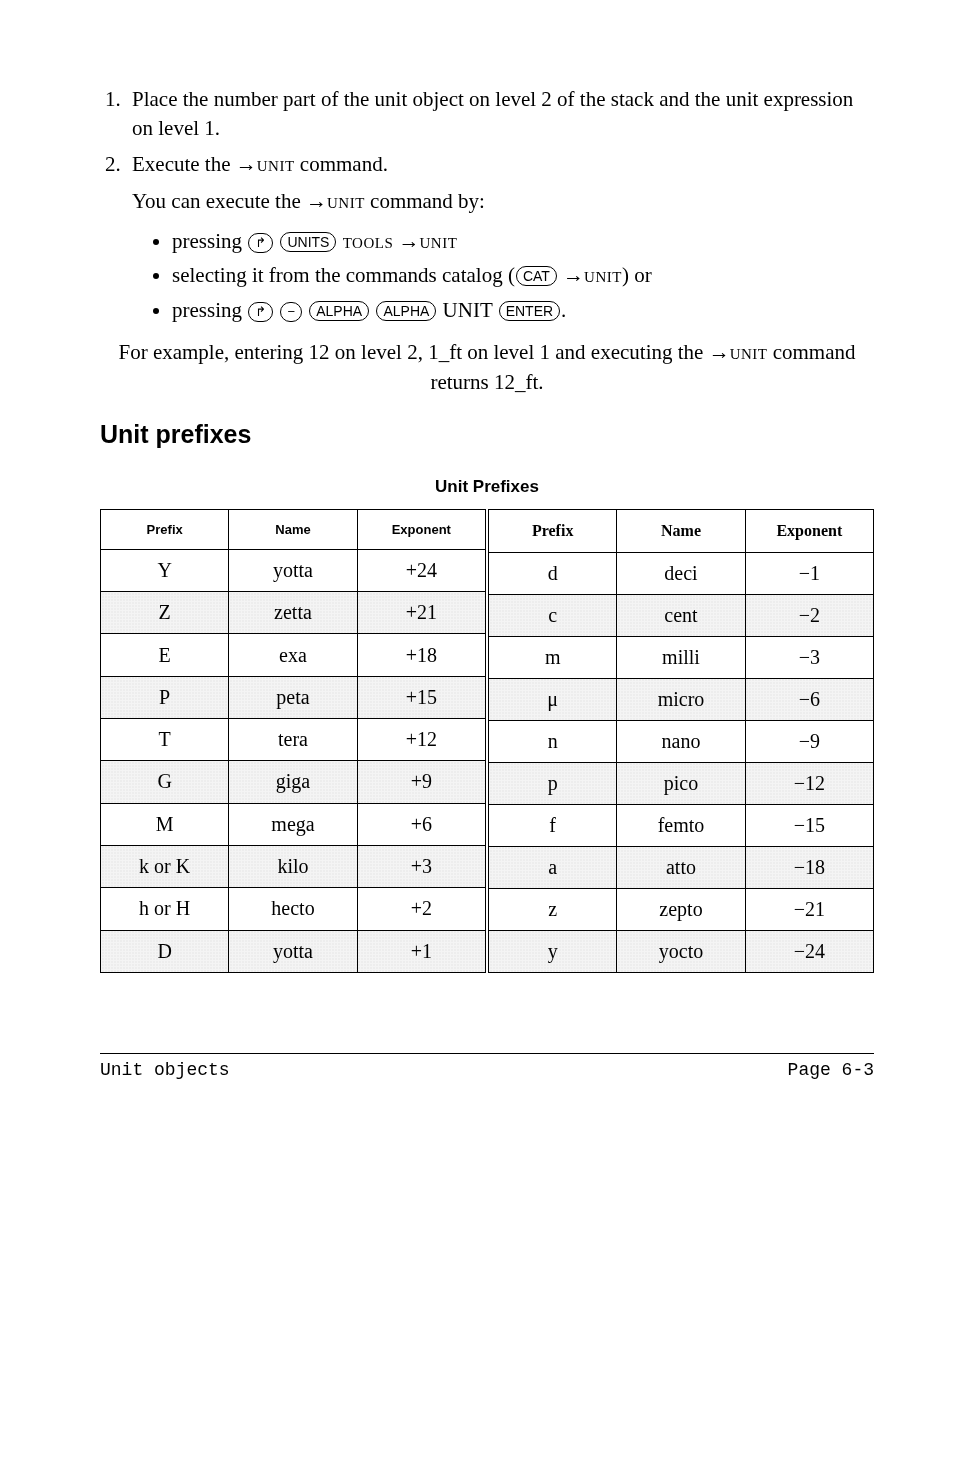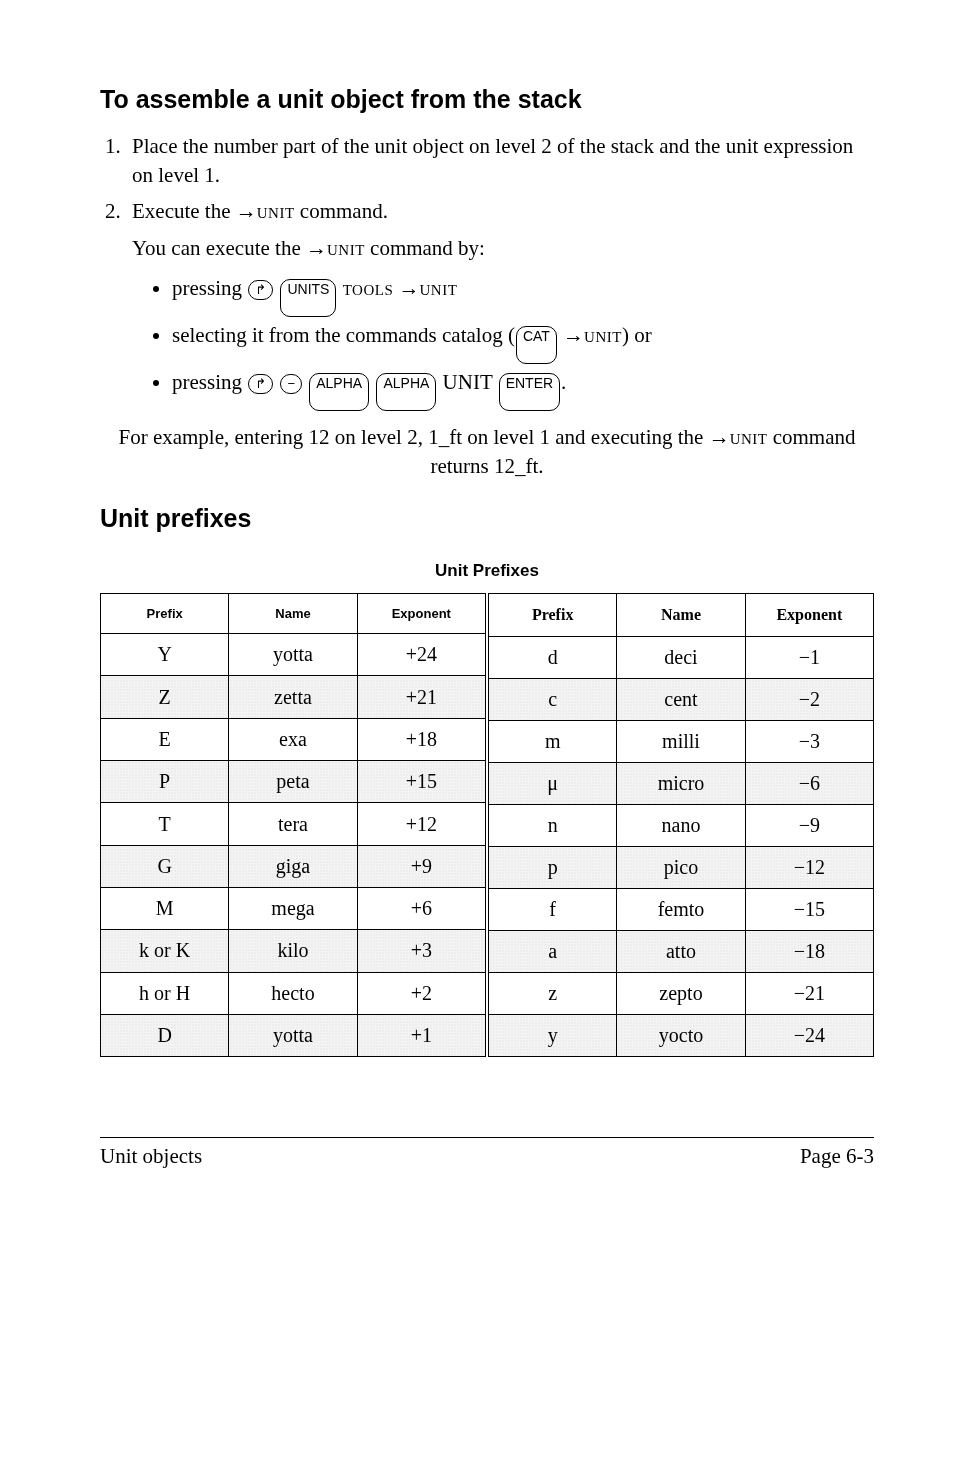--- a/index.html
+++ b/index.html
@@ -48,21 +48,21 @@
     line-height: 1.42;
     margin: 12px 0 22px 0;
     text-align: center;
   }
   .small-caps { font-variant: small-caps; letter-spacing: 0.5px; }
   .italic { font-style: italic; }
   .key {
     display: inline-block;
     border: 1px solid #000;
     border-radius: 10px;
-    padding: 0px 6px 18px 6px;
+    padding: 0px 6px 0px 6px;
     font-family: Arial, sans-serif;
     font-size: 14px;
     line-height: 18px;
     vertical-align: 1px;
     margin: 0 1px;
   }
   .key-shift {
     display: inline-block;
     border: 1px solid #000;
     border-radius: 10px;
@@ -113,30 +113,29 @@
     background-image: radial-gradient(#d8d8d8 0.5px, #f4f4f4 0.5px);
     background-size: 3px 3px;
   }
   .minus { font-family: 'Times New Roman', serif; }
   .footer {
     margin-top: 80px;
     border-top: 1px solid #000;
     padding-top: 6px;
     display: flex;
     justify-content: space-between;
-    font-family: Liberation Serif, serif;
-    font-size: 21px;
+    font-family: Liberation Mono, monospace;
+    font-size: 18px;
   }
 </style>
 </head>
 <body>
 
 <div class="page">
 
-  <h2>To assemble a unit object from the stack</h2>
 
   <ol class="main">
     <li>
       <span>Place the number part of the unit object on level 2 of the stack and the unit expression on level 1.</span>
     </li>
     <li>
       <span>Execute the →</span><span class="small-caps">unit</span><span> command.</span>
       <div class="indented">
         <span>You can execute the →</span><span class="small-caps">unit</span><span> command by:</span>
       </div>

